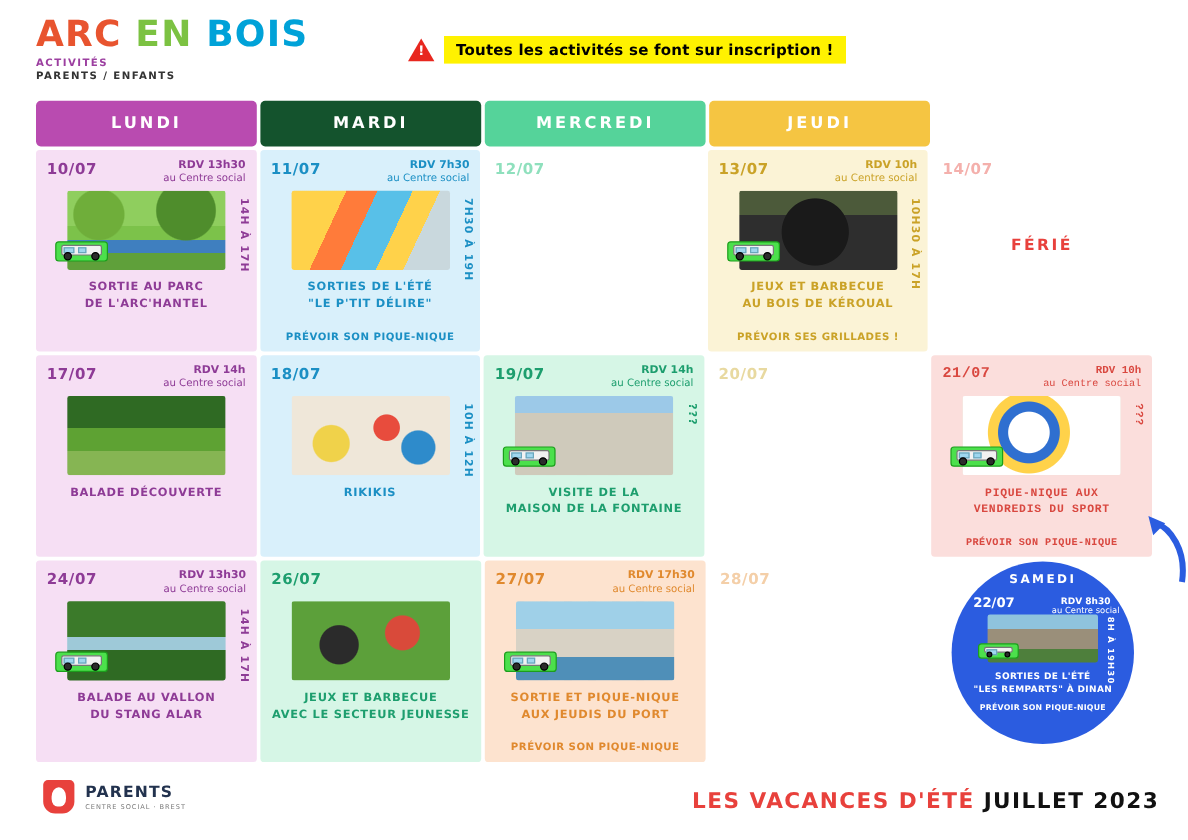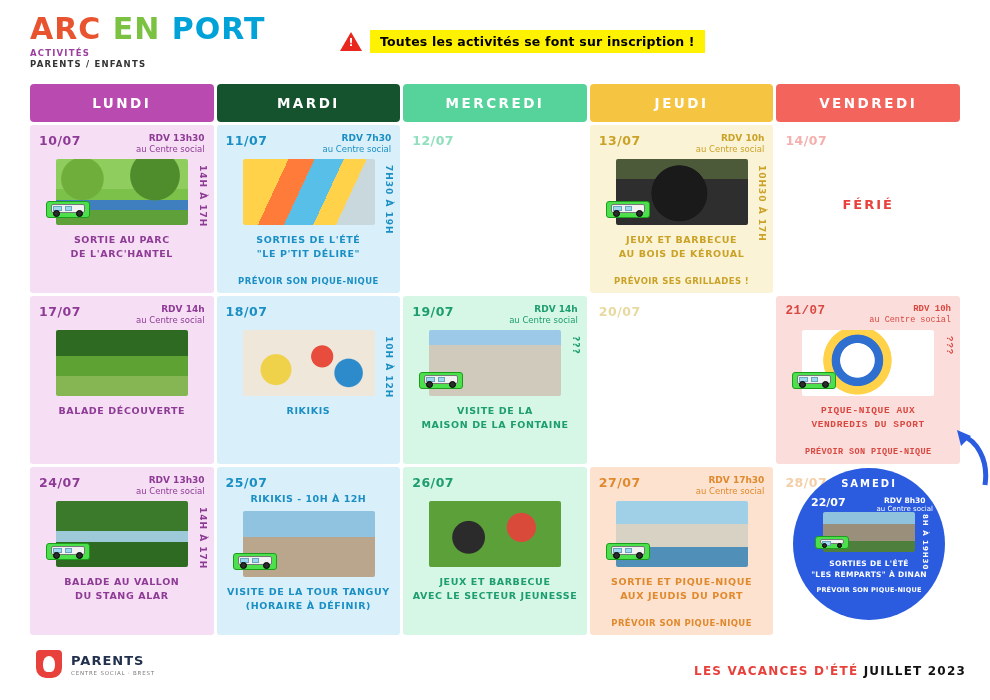--- a/index.html
+++ b/index.html
@@ -104,21 +104,21 @@
   .arrow { position:absolute; left:955px; top:430px; }
 
   
   .footer-logo { position:absolute; left:36px; bottom:22px; display:flex; align-items:center; gap:9px; }
   .fl-badge { width:26px; height:28px; background:#e8413c; border-radius:4px 4px 10px 10px; position:relative; }
   .fl-badge:after { content:""; position:absolute; left:7px; top:6px; width:12px; height:16px;
     background:#fff; border-radius:50% 50% 40% 40%; }
   .fl-text .fl1 { font-size:13px; font-weight:bold; color:#22324e; letter-spacing:1px; }
   .fl-text .fl2 { font-size:5.5px; color:#7a7a7a; letter-spacing:0.8px; margin-top:2px; }
 
-  .footer-right { position:absolute; right:24px; bottom:22px; font-size:12px; letter-spacing:1.2px; }
+  .footer-right { position:absolute; right:24px; bottom:22px; font-size:18px; letter-spacing:1.2px; }
   .footer-right .fr1 { color:#e8413c; font-weight:bold; }
   .footer-right .fr2 { color:#111; font-weight:bold; }
 
   
   .ph-park { background:
       radial-gradient(circle at 20% 30%, #6fae3a 0 18%, transparent 19%),
       radial-gradient(circle at 75% 25%, #4f8d2c 0 22%, transparent 23%),
       linear-gradient(#8fce5e 0 45%, #7cc24a 45% 62%, #3f7fbf 62% 78%, #5fa03a 78% 100%); }
   .ph-playground { background:
       linear-gradient(115deg, #ffd24a 0 28%, #ff7b3a 28% 44%, #58c0e8 44% 62%, #ffd24a 62% 76%, #c9d8dd 76% 100%); }
@@ -155,21 +155,21 @@
   .ph-dinan { background:
       linear-gradient(#8fc3dd 0 30%, #9a8f7a 30% 72%, #4e7f3c 72% 100%); }
 </style>
 </head>
 <body>
 
 <div class="header">
 
   <div class="logo">
     <div class="logo-main">
-      <span class="c1">ARC </span><span class="c2">EN </span><span class="c3">PORT</span>
+      <span class="c1">ARC </span><span class="c2">EN </span><span class="c3">BOIS</span>
     </div>
     <div class="logo-sub1">ACTIVITÉS</div>
     <div class="logo-sub2">PARENTS / ENFANTS</div>
   </div>
 
   <div class="banner">
     <div class="warn-ico">
       <div class="tri"></div>
         <div class="bang">!</div>
     </div>
@@ -177,21 +177,20 @@
   </div>
 
 </div>
 
 <div class="grid">
   <div class="head-row" id="dayheads">
       <div class="dayhead" style="background: rgb(185, 75, 176);">LUNDI</div>
       <div class="dayhead" style="background: #14532d;">MARDI</div>
       <div class="dayhead" style="background: rgb(85, 211, 154);">MERCREDI</div>
       <div class="dayhead" style="background: rgb(245, 197, 66);">JEUDI</div>
-      <div class="dayhead" style="background: rgb(242, 100, 92);">VENDREDI</div>
     </div>
   <div id="weeks">
       <div class="row">
         <div class="cell" style="background: rgb(246, 223, 244);">
           <div class="date" style="color:#8e3b96">10/07</div>
           <div class="rdv" style="color:#8e3b96"><b>RDV 13h30</b><span>au Centre social</span></div>
           <div class="photo ph-park" style="top:34px"></div>
           <div class="vtime" style="color:#8e3b96">14H À 17H</div>
           <div class="busmark" style="top:76px"><span class="bus sm"><span class="body"></span><span class="win"></span><span class="win2"></span><span class="w1"></span><span class="w2"></span></span></div>
           <div class="title" style="top:108px;color:#8e3b96">SORTIE AU PARC<br>DE  L'ARC'HANTEL</div>
@@ -257,27 +256,20 @@
       </div>
       <div class="row">
         <div class="cell" style="background: rgb(246, 223, 244);">
           <div class="date" style="color:#8e3b96">24/07</div>
           <div class="rdv" style="color:#8e3b96"><b>RDV 13h30</b><span>au Centre social</span></div>
           <div class="photo ph-vallon" style="top:34px"></div>
           <div class="vtime" style="color:#8e3b96">14H À 17H</div>
           <div class="busmark" style="top:76px"><span class="bus sm"><span class="body"></span><span class="win"></span><span class="win2"></span><span class="w1"></span><span class="w2"></span></span></div>
           <div class="title" style="top:108px;color:#8e3b96">BALADE AU VALLON<br>DU STANG ALAR</div>
         </div>
-        <div class="cell" style="background: rgb(217, 240, 251);">
-          <div class="date" style="color:#1b8fc4">25/07</div>
-          <div style="position:absolute;left:6px;right:6px;top:26px;text-align:center;font-size:9.5px;font-weight:bold;letter-spacing:0.5px;color:#1b8fc4">RIKIKIS - 10H À 12H</div>
-          <div class="photo ph-tanguy" style="top:44px"></div>
-          <div class="busmark" style="top:86px"><span class="bus sm"><span class="body"></span><span class="win"></span><span class="win2"></span><span class="w1"></span><span class="w2"></span></span></div>
-          <div class="title" style="top:118px;color:#1b8fc4">VISITE DE LA TOUR TANGUY<br>(HORAIRE À DÉFINIR)</div>
-        </div>
         <div class="cell" style="background: rgb(214, 246, 230);">
           <div class="date" style="color:#1d9e6e">26/07</div>
           <div class="photo ph-picnic" style="top:34px"></div>
           <div class="title" style="top:108px;color:#1d9e6e">JEUX ET BARBECUE<br>AVEC LE SECTEUR JEUNESSE</div>
         </div>
         <div class="cell" style="background: rgb(253, 227, 207);">
           <div class="date" style="color:#e0892e">27/07</div>
           <div class="rdv" style="color:#e0892e"><b>RDV 17h30</b><span>au Centre social</span></div>
           <div class="photo ph-port" style="top:34px"></div>
           <div class="busmark" style="top:76px"><span class="bus sm"><span class="body"></span><span class="win"></span><span class="win2"></span><span class="w1"></span><span class="w2"></span></span></div>

